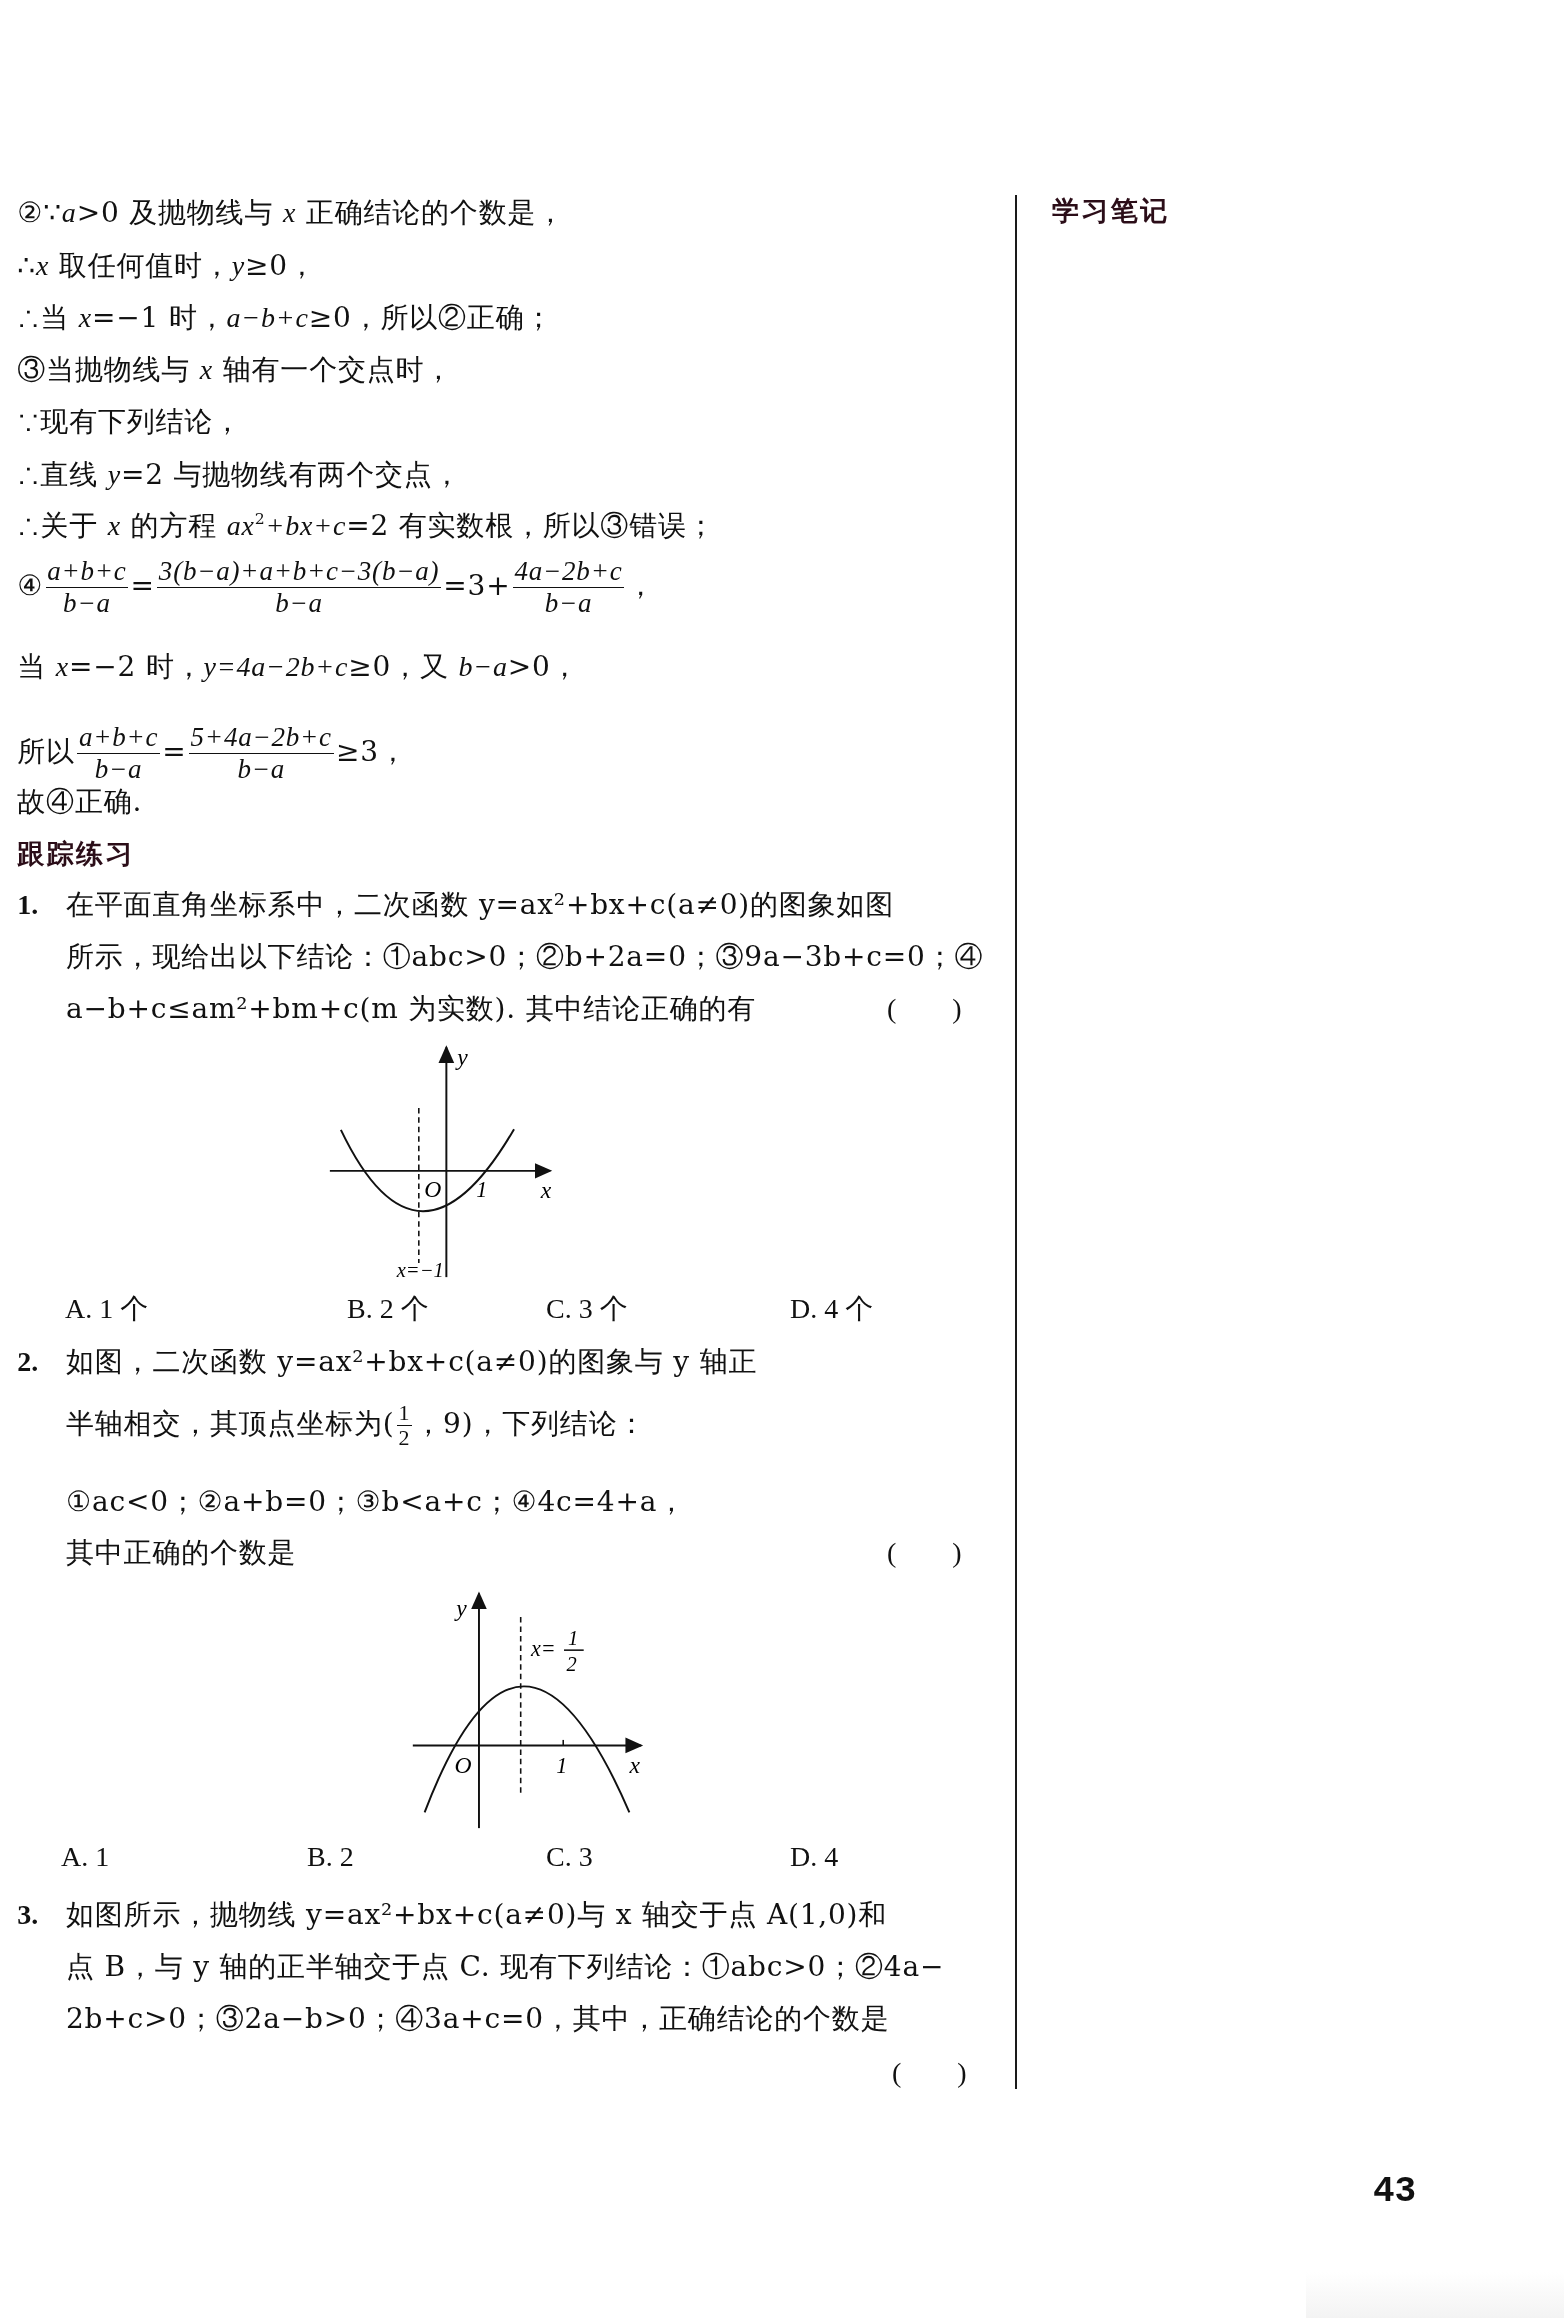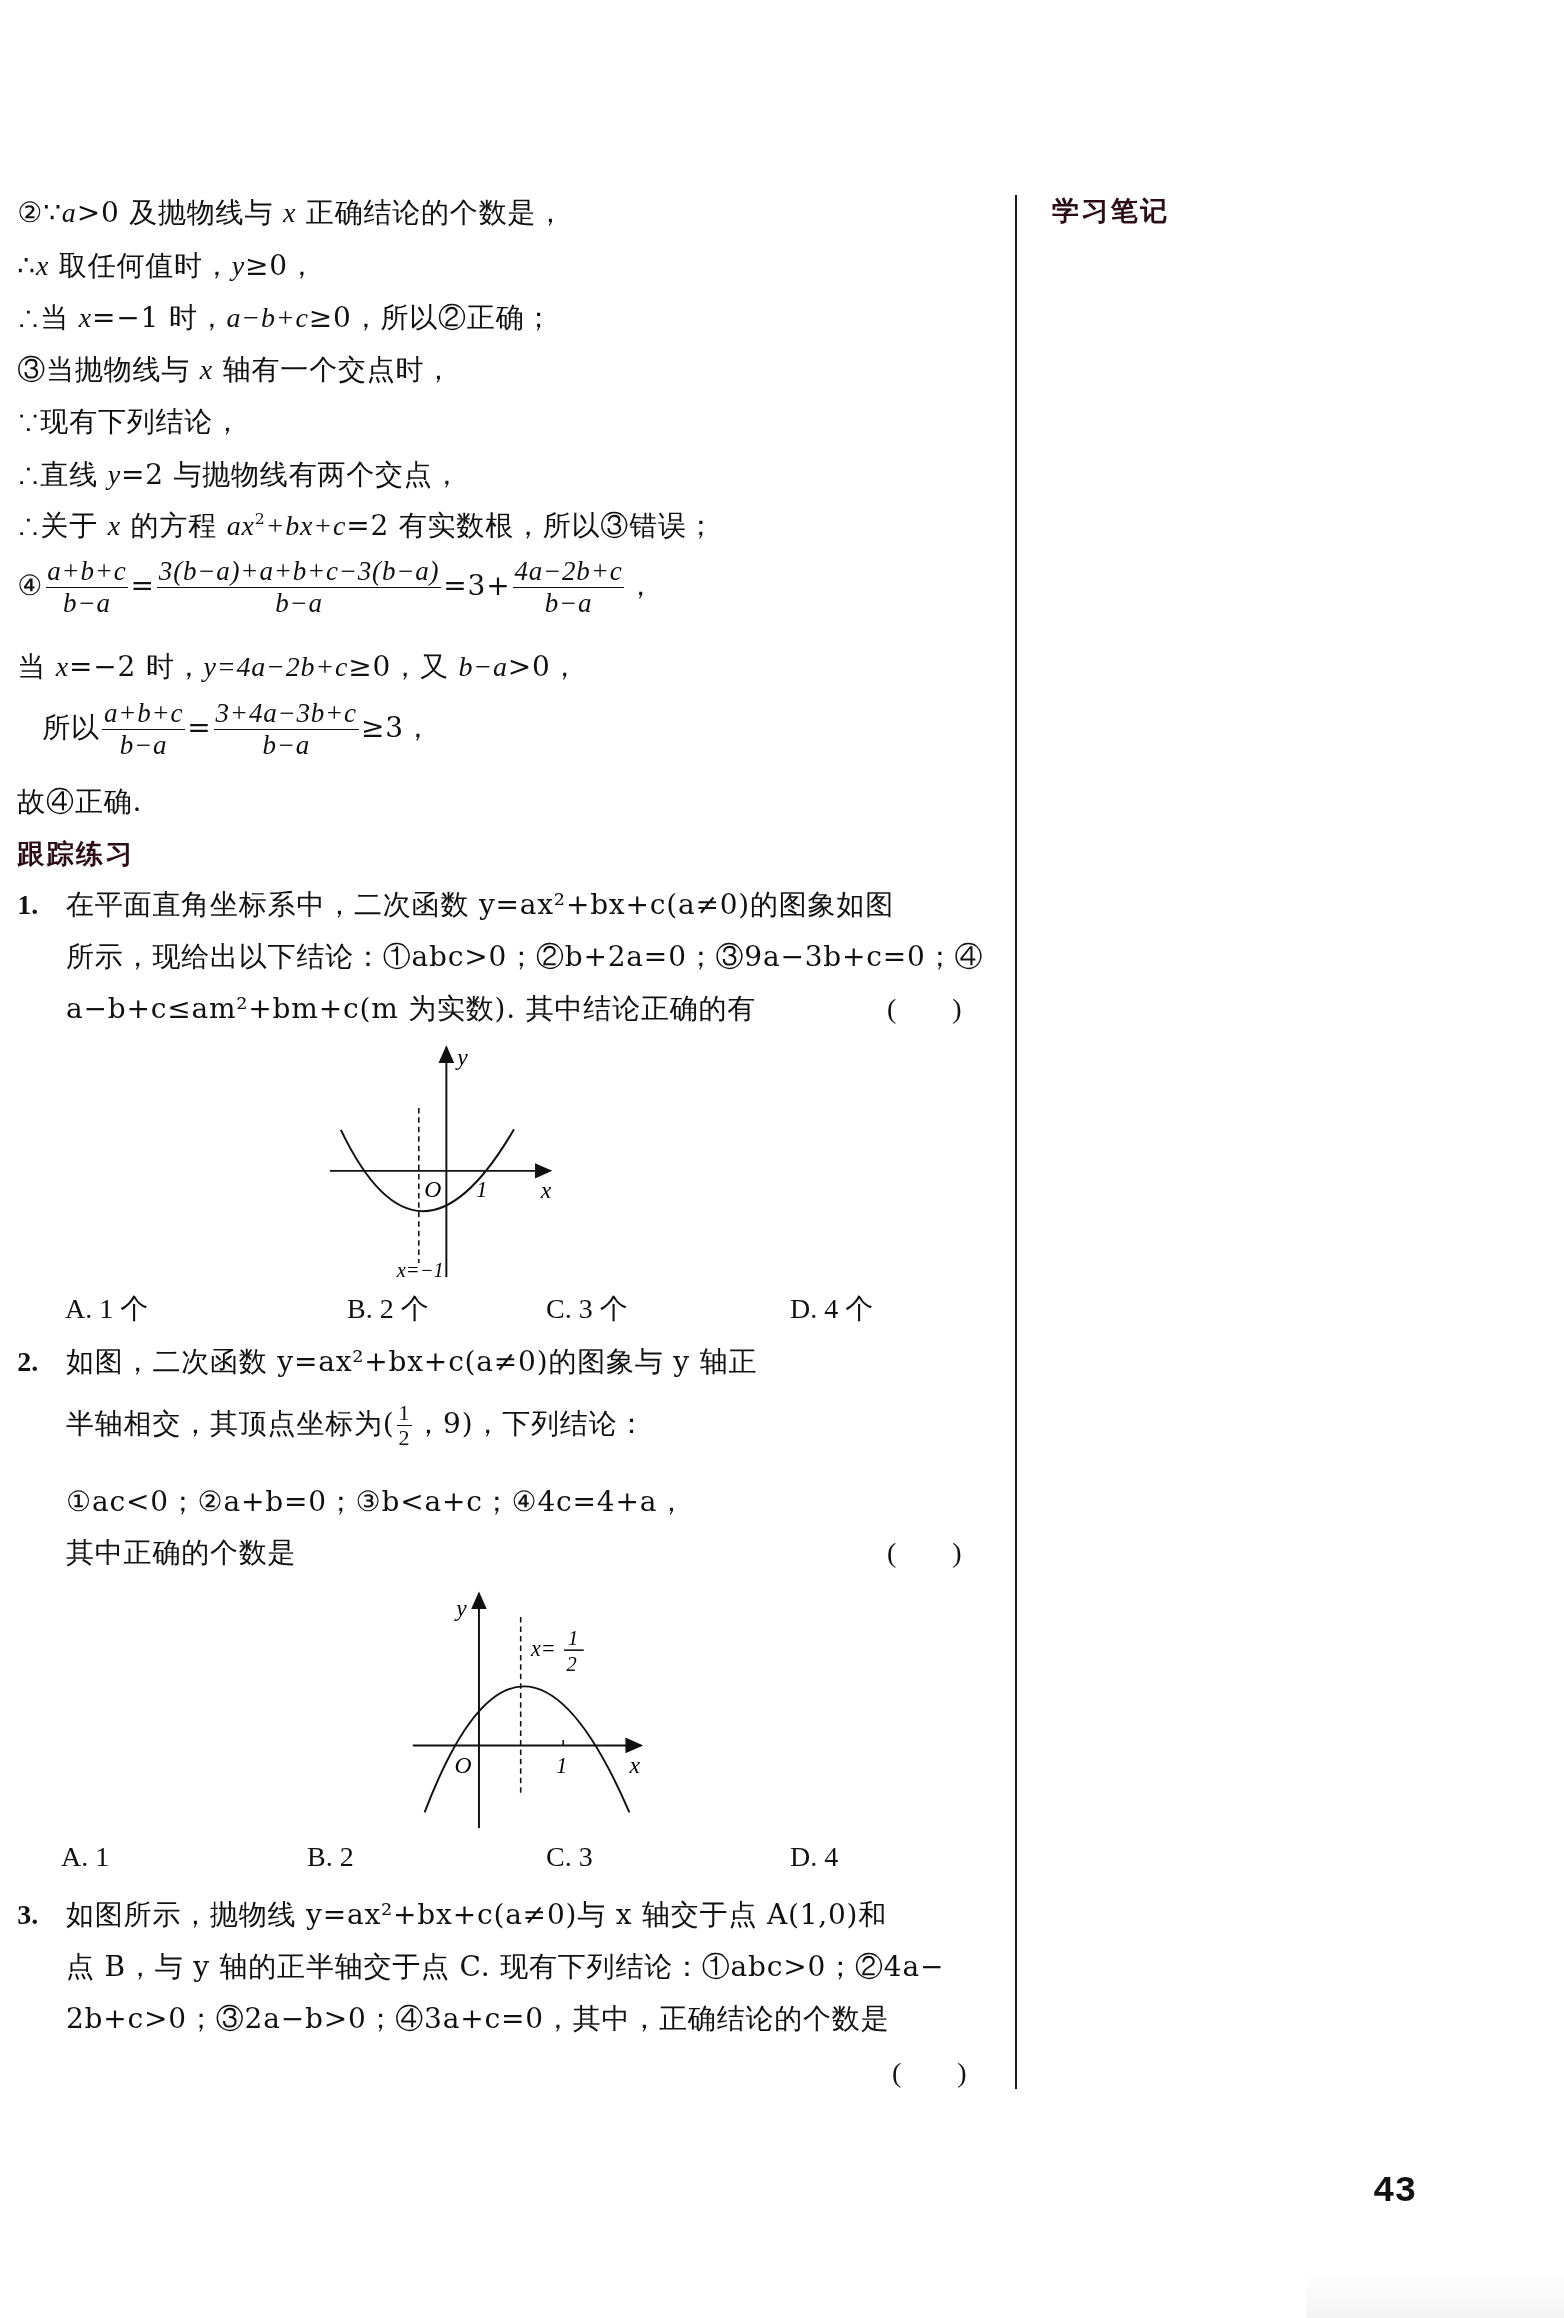--- a/index.html
+++ b/index.html
@@ -73,27 +73,27 @@
       <span class="den">b−a</span>
     </span><span>=3+</span><span class="frac">
       <span class="num">4a−2b+c</span>
       <span class="bar"></span>
       <span class="den">b−a</span>
     </span><span>，</span>
 </div>
 <div class="line" style="top:649px;">
   <span>当 </span><i>x</i><span>=−2 时，</span><i>y=4a−2b+c</i><span>≥0，又 </span><i>b−a</i><span>&gt;0，</span>
 </div>
-<div class="line" style="top:698px;margin-left:25px;">
+<div class="line" style="top:722px;">
   <span>所以</span><span class="frac">
       <span class="num">a+b+c</span>
       <span class="bar"></span>
       <span class="den">b−a</span>
     </span><span>=</span><span class="frac">
-      <span class="num">3+4a−3b+c</span>
+      <span class="num">5+4a−2b+c</span>
       <span class="bar"></span>
       <span class="den">b−a</span>
     </span><span>≥3，</span>
 </div>
 <div class="line" style="top:784px;">故④正确.</div>
 
 <div class="heading" style="left:17.3px; top:838px;">跟踪练习</div>
 
 <div class="qnum" style="top:887px;">1.</div>
 <div class="line indent" style="top:887px;">在平面直角坐标系中，二次函数 y=ax²+bx+c(a≠0)的图象如图</div>

